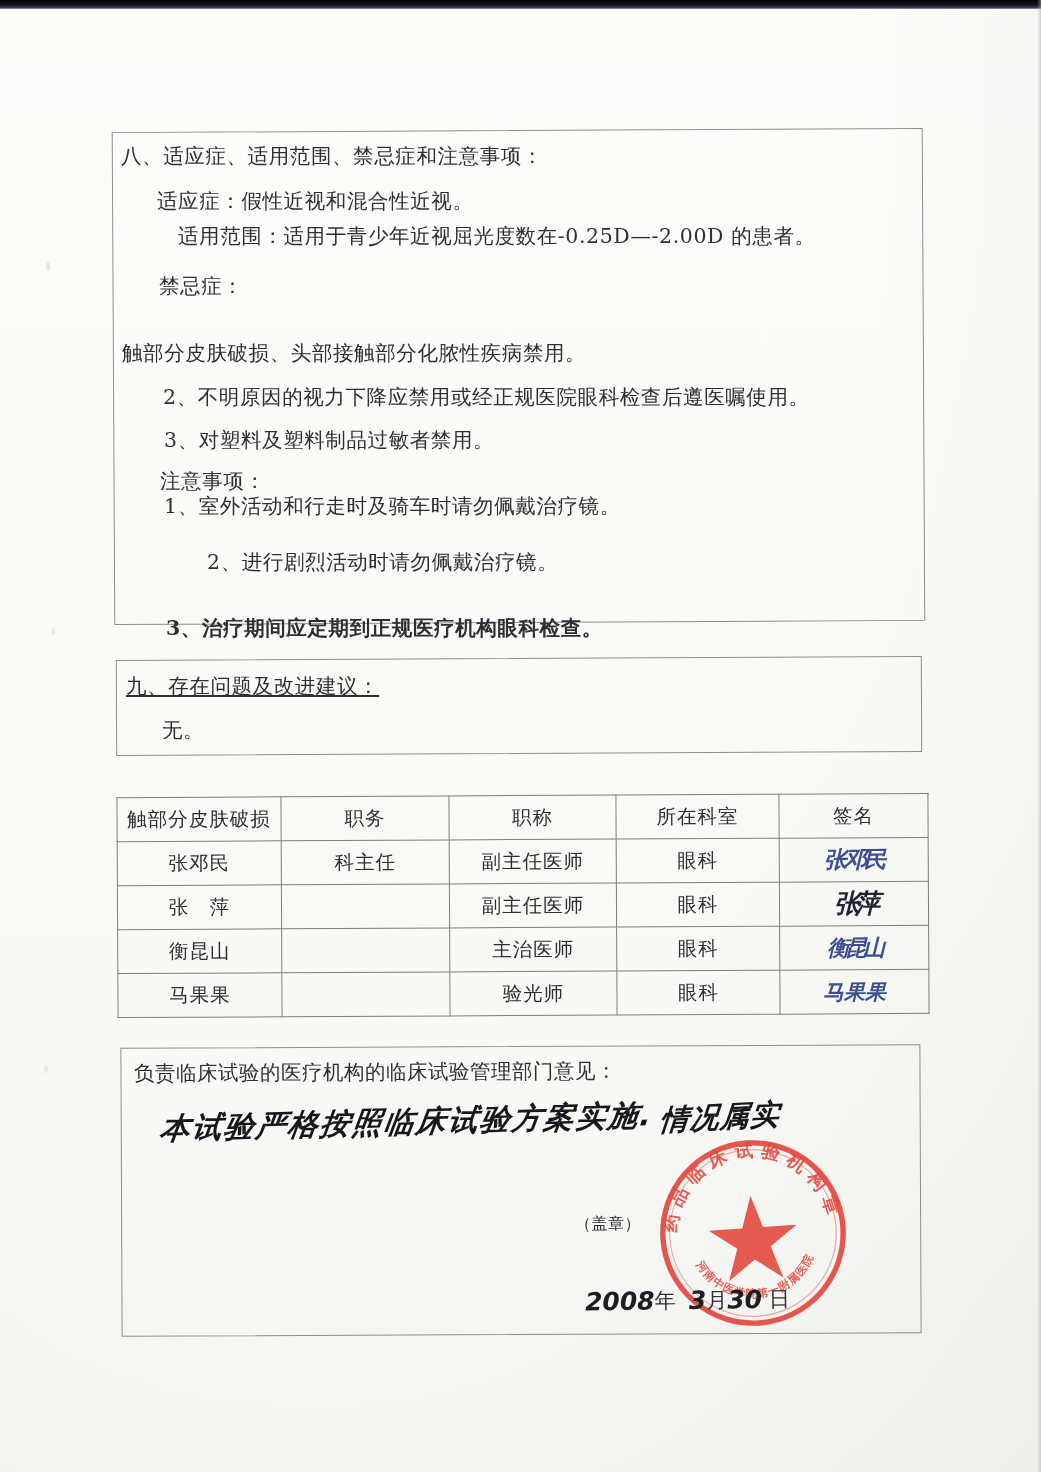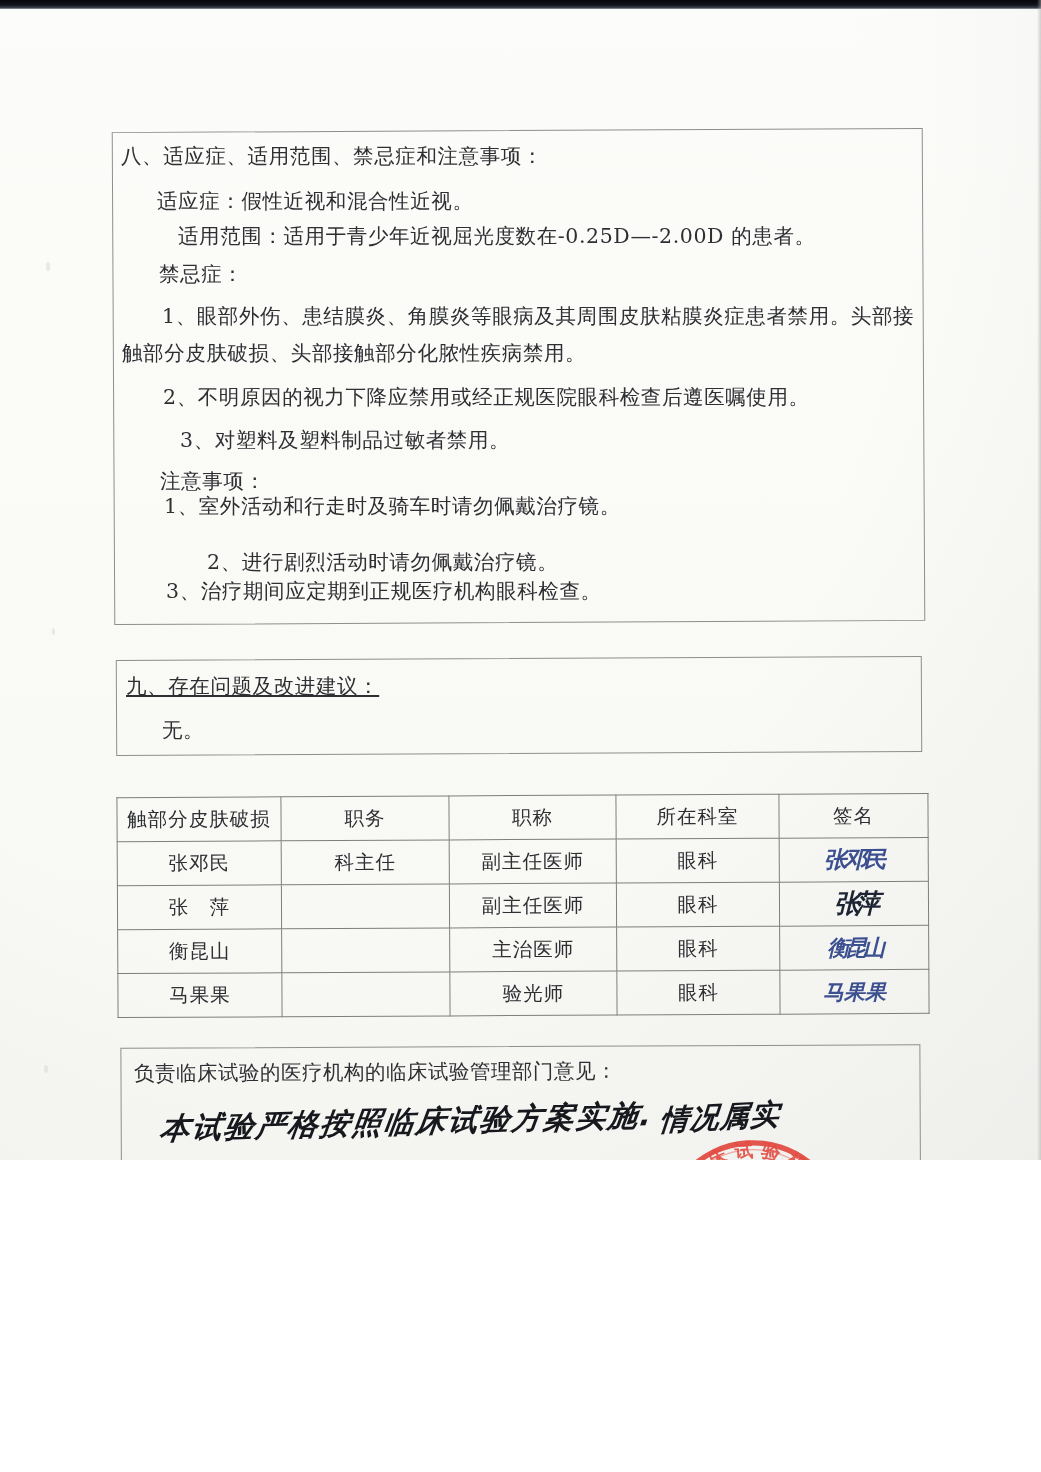--- a/index.html
+++ b/index.html
@@ -6,21 +6,21 @@
     margin: 0;
     padding: 0;
     background: #ffffff;
   }
   body {
     font-family: "DejaVu Serif", "Liberation Serif", serif;
   }
   #page {
     position: relative;
     width: 1041px;
-    height: 1160px;
+    height: 1472px;
     background: #14b8a6;
     overflow: hidden;
   }
   
   #paper-tone {
     position: absolute;
     inset: 0;
     background:
       radial-gradient(ellipse at 30% 20%, rgba(255,255,255,0) 55%, rgba(228,228,226,0.45) 100%),
       linear-gradient(180deg, #fcfcfa 0%, #fafaf7 45%, #f7f7f4 100%);
@@ -210,29 +210,28 @@
 
   <div class="speck" style="left:46px;top:262px;width:4px;height:9px;"></div>
   <div class="speck" style="left:52px;top:628px;width:3px;height:7px;"></div>
   <div class="speck" style="left:44px;top:1065px;width:4px;height:8px;"></div>
 
   <div class="doc-box" id="box-section-eight"></div>
 
   <div class="para heading" style="left:121px;top:142px;">八、适应症、适用范围、禁忌症和注意事项：</div>
   <div class="para indent" style="left:157px;top:187px;">适应症：假性近视和混合性近视。</div>
   <div class="para indent" style="left:158px;top:222px;margin-left:20px;">适用范围：适用于青少年近视屈光度数在-0.25D—-2.00D 的患者。</div>
-  <div class="para indent" style="left:159px;top:260px;">禁忌症：</div>
-  <div class="para indent" style="left:162px;top:302px;">1、眼部外伤、患结膜炎、角膜炎等眼病及其周围皮肤粘膜炎症患者禁用。头部接</div>
+  <div class="para indent" style="left:159px;top:272px;">禁忌症：</div>
   <div class="para wrapline" style="left:122px;top:339px;">触部分皮肤破损、头部接触部分化脓性疾病禁用。</div>
   <div class="para indent" style="left:163px;top:383px;">2、不明原因的视力下降应禁用或经正规医院眼科检查后遵医嘱使用。</div>
-  <div class="para indent" style="left:180px;top:426px;">3、对塑料及塑料制品过敏者禁用。</div>
+  <div class="para indent" style="left:164px;top:426px;">3、对塑料及塑料制品过敏者禁用。</div>
   <div class="para indent" style="left:160px;top:467px;">注意事项：</div>
   <div class="para indent" style="left:164px;top:492px;">1、室外活动和行走时及骑车时请勿佩戴治疗镜。</div>
   <div class="para indent" style="left:165px;top:548px;margin-left:42px;">2、进行剧烈活动时请勿佩戴治疗镜。</div>
-  <div class="para indent" style="left:166px;top:577px;">3、治疗期间应定期到正规医疗机构眼科检查。</div>
+  <div class="para indent" style="left:166px;top:614px;font-weight:bold;">3、治疗期间应定期到正规医疗机构眼科检查。</div>
 
   <div class="doc-box" id="box-section-nine"></div>
   <div class="para" style="left:126px;top:672px;text-decoration:underline;">九、存在问题及改进建议：</div>
   <div class="para" style="left:162px;top:716px;">无。</div>
 
   <table id="personnel-table">
     <thead>
       <tr>
         <th class="col-name">触部分皮肤破损</th>
         <th class="col-duty">职务</th>

